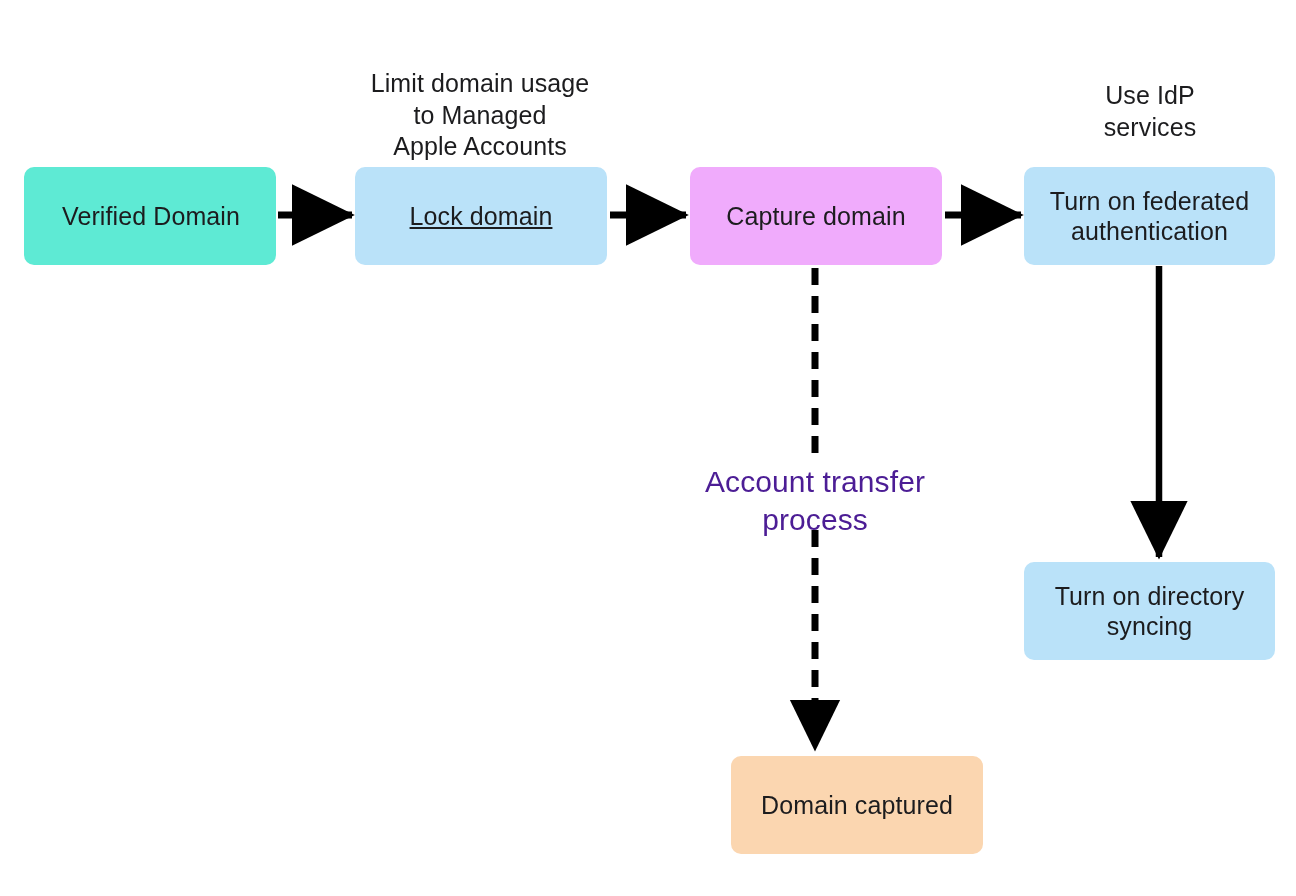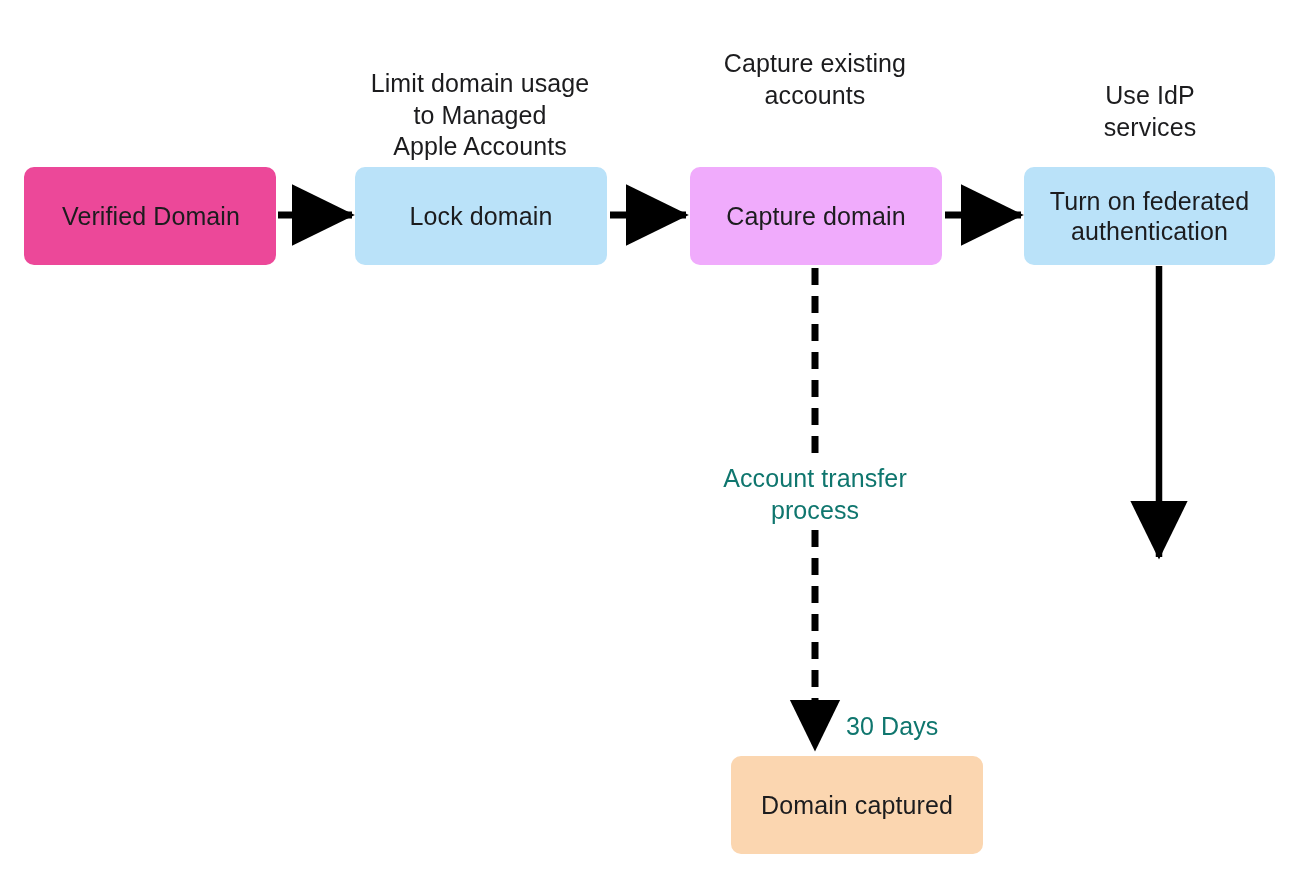--- a/index.html
+++ b/index.html
@@ -38,22 +38,22 @@
     text-align: center;
     color: #1c1c1e;
     font-size: 25px;
     line-height: 1.26;
     letter-spacing: 0.1px;
     white-space: pre-line;
   }
   .edge-label {
     position: absolute;
     text-align: center;
-    color: #0f766e;
-    font-size: 25px;
+    color: #4c1d95;
+    font-size: 30px;
     line-height: 1.26;
     letter-spacing: 0.1px;
     white-space: pre-line;
   }
   svg.edges {
     position: absolute;
     left: 0;
     top: 0;
     width: 1296px;
     height: 896px;
@@ -62,22 +62,20 @@
 </style>
 </head>
 <body>
 
 <div id="canvas">
 
   <div class="caption" style="left:358px; top:32px; width:244px;margin-top:36px;">Limit domain usage
 to Managed
 Apple Accounts</div>
 
-  <div class="caption" style="left:690px; top:48px; width:250px;">Capture existing
-accounts</div>
 
   <div class="caption" style="left:1025px; top:48px; width:250px;margin-top:32px;">Use IdP
 services</div>
 
   <svg class="edges" viewBox="0 0 1296 896">
     <defs>
       <marker id="arrowR" markerWidth="10" markerHeight="10" refX="8.6" refY="5" orient="auto" markerUnits="strokeWidth">
         <path d="M0,0.6 L9,5 L0,9.4 Z" fill="#000000"></path>
       </marker>
       <marker id="arrowD" markerWidth="10" markerHeight="10" refX="8.6" refY="5" orient="auto" markerUnits="strokeWidth">
@@ -97,27 +95,28 @@
     <line x1="1159" y1="266" x2="1159" y2="557" stroke="#000000" stroke-width="6.5" marker-end="url(#arrowD)"></line>
 
     <line x1="815" y1="268" x2="815" y2="458" stroke="#000000" stroke-width="7" stroke-dasharray="17 11"></line>
 
     <line x1="815" y1="530" x2="815" y2="746" stroke="#000000" stroke-width="7" stroke-dasharray="17 11" marker-end="url(#arrowDashD)"></line>
   </svg>
 
   <div class="edge-label" style="left:690px; top:463px; width:250px;">Account transfer
 process</div>
 
-  <div class="edge-label" style="left:846px; top:711px; width:160px; text-align:left;">30 Days</div>
 
-  <div class="node" style="left:24px; top:167px; width:252px; height:98px; background:#ec4899;padding-left:12px;">Verified Domain</div>
+  <div class="node" style="left:24px; top:167px; width:252px; height:98px; background:#5eead4;padding-left:12px;">Verified Domain</div>
 
-  <div class="node" style="left:355px; top:167px; width:252px; height:98px; background:#bae2f9;">Lock domain</div>
+  <div class="node" style="left:355px; top:167px; width:252px; height:98px; background:#bae2f9;text-decoration:underline;">Lock domain</div>
 
   <div class="node" style="left:690px; top:167px; width:252px; height:98px; background:#f0abfc;">Capture domain</div>
 
   <div class="node" style="left:1024px; top:167px; width:251px; height:98px; background:#bae2f9;">Turn on federated
 authentication</div>
 
+  <div class="node" style="left:1024px; top:562px; width:251px; height:98px; background:#bae2f9;">Turn on directory
+syncing</div>
 
   <div class="node" style="left:690px; top:756px; width:252px; height:98px; background:#fbd6b0;margin-left:41px;">Domain captured</div>
 
 </div>
 
 </body></html>

